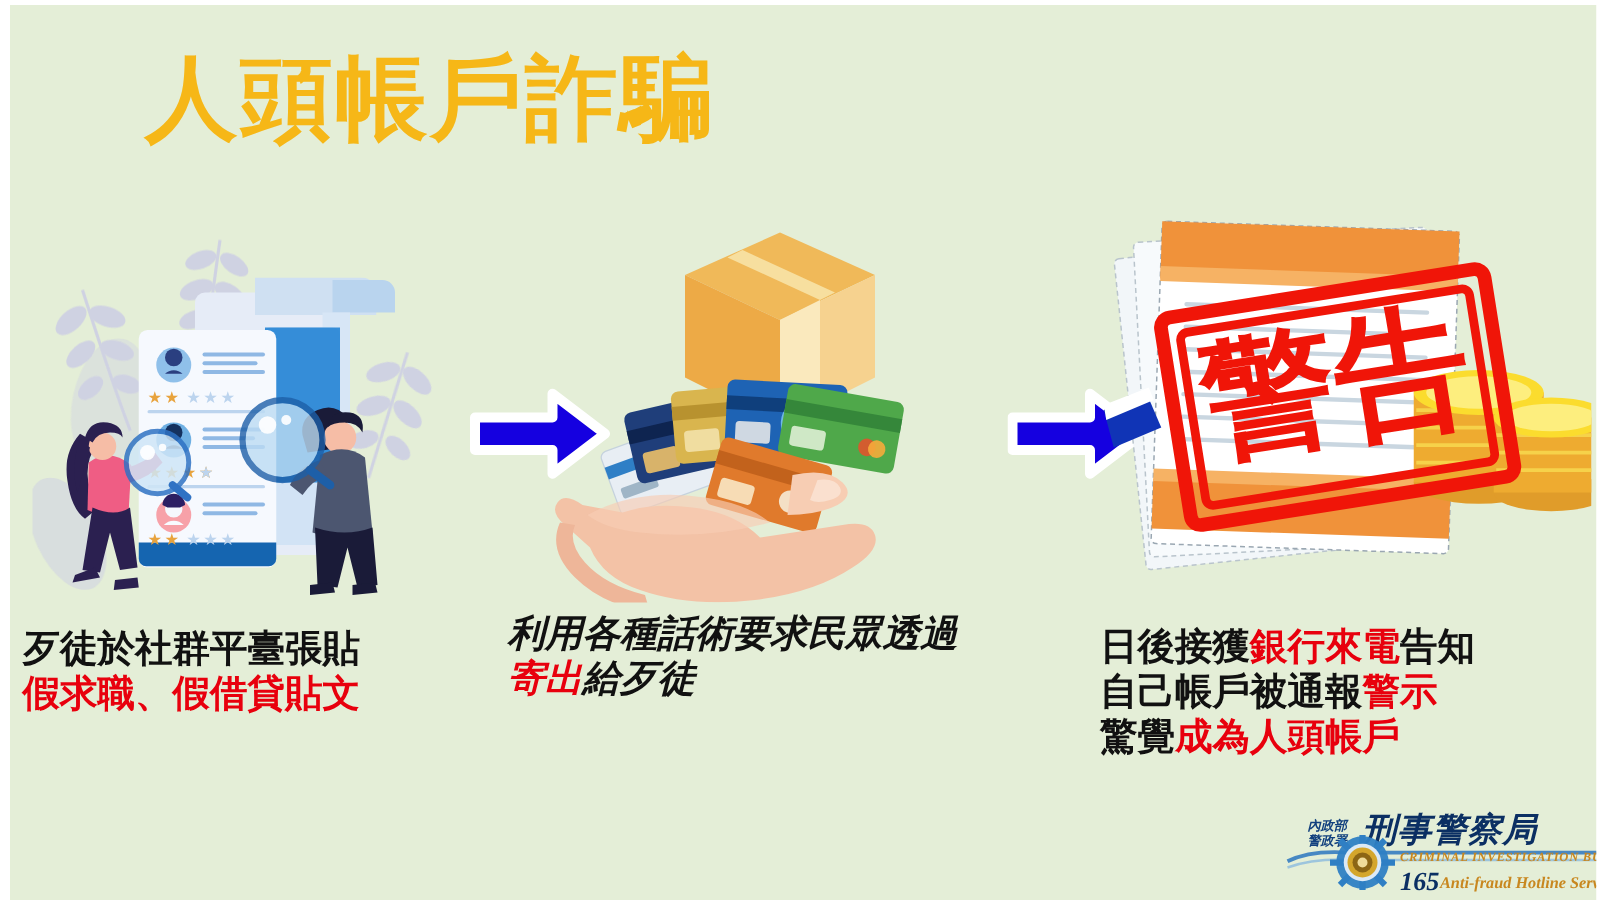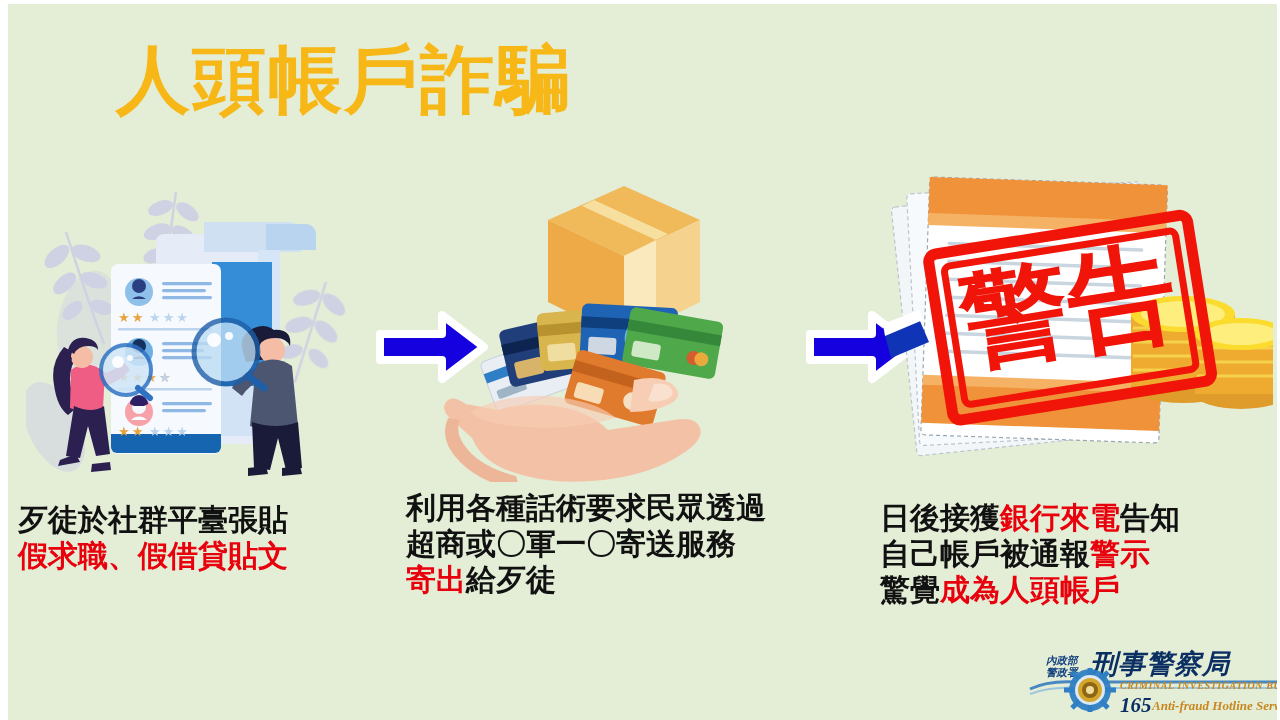--- a/index.html
+++ b/index.html
@@ -38,21 +38,21 @@
 
   
   .caption{
     position:absolute;text-align:left;
     font-size:30px;line-height:36px;font-weight:700;
     color:#111111;white-space:nowrap;
     font-family:"DejaVu Sans","Liberation Sans",sans-serif;
   }
   .caption .hl{color:#e8000d;}
   #cap1{left:10px;top:498px;width:345px;}
-  #cap2{left:398px;top:486px;width:435px;}
+  #cap2{left:398px;top:486px;width:435px;font-style:italic;}
   #cap3{left:872px;top:496px;width:390px;}
 
   
   .arrow{position:absolute;width:112px;height:80px;}
 
   
   #logo{position:absolute;left:1020px;top:628px;width:252px;height:82px;margin-top:12px;}
 </style>
 </head>
 <body>
@@ -323,21 +323,20 @@
     </svg>
   </div>
 
   <div class="caption" id="cap1">
     <div><span>歹徒於社群平臺張貼</span></div>
     <div><span class="hl">假求職、假借貸貼文</span></div>
   </div>
 
   <div class="caption" id="cap2">
     <div><span>利用各種話術要求民眾透過</span></div>
-    <div><span>超商或〇軍一〇寄送服務</span></div>
     <div><span class="hl">寄出</span><span>給歹徒</span></div>
   </div>
 
   <div class="caption" id="cap3">
     <div><span>日後接獲</span><span class="hl">銀行來電</span><span>告知</span></div>
     <div><span>自己帳戶被通報</span><span class="hl">警示</span></div>
     <div><span>驚覺</span><span class="hl">成為人頭帳戶</span></div>
   </div>
 
   <div id="logo">

